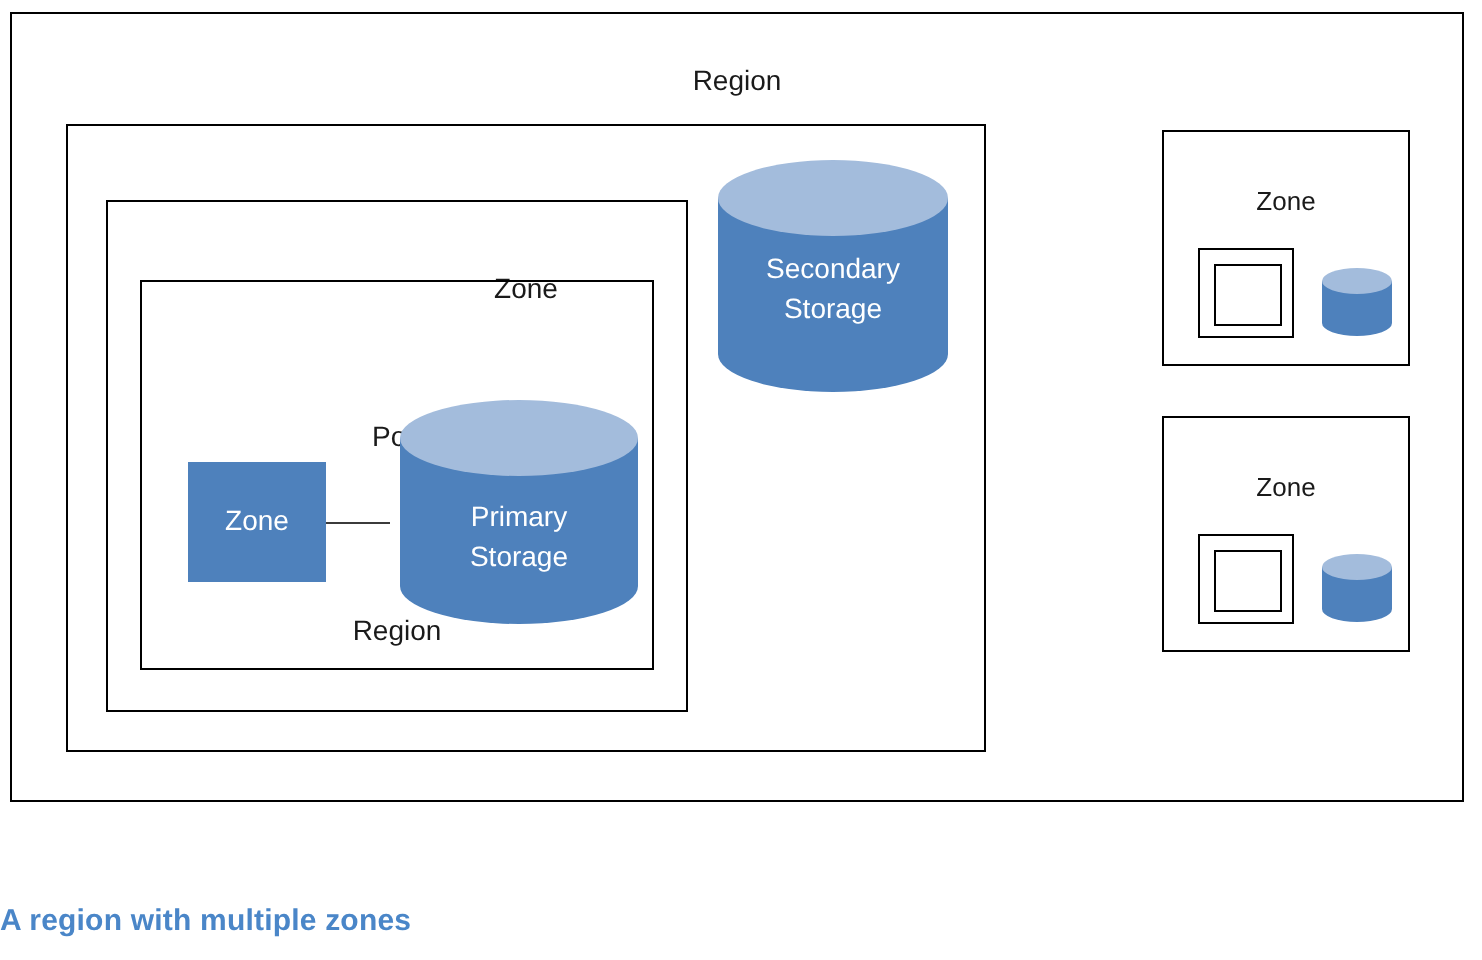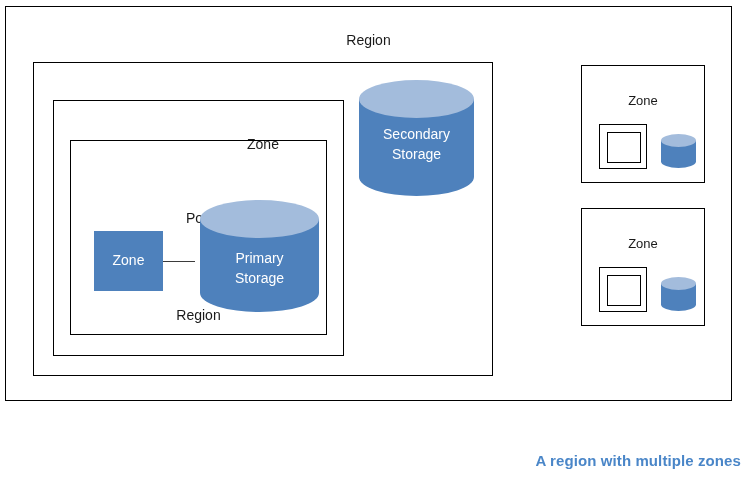--- a/index.html
+++ b/index.html
@@ -150,27 +150,26 @@
     height: 34px;
   }
   .mini-cylinder svg { display: block; width: 100%; height: 100%; }
 
   
   #caption {
     position: absolute;
     left: 0;
     right: 0;
     top: 452px;
-    text-align: right;
+    text-align: left;
     font-size: 15px;
     font-weight: bold;
     font-family: "Liberation Sans", sans-serif;
     color: #4A86C8;
     letter-spacing: 0.1px;
-    margin-left: 44px;
   }
 </style>
 </head>
 <body>
 
 <div id="canvas">
 
   <div class="box" id="region-box">
     <div class="box-label" id="region-label">Region</div>
   </div>

